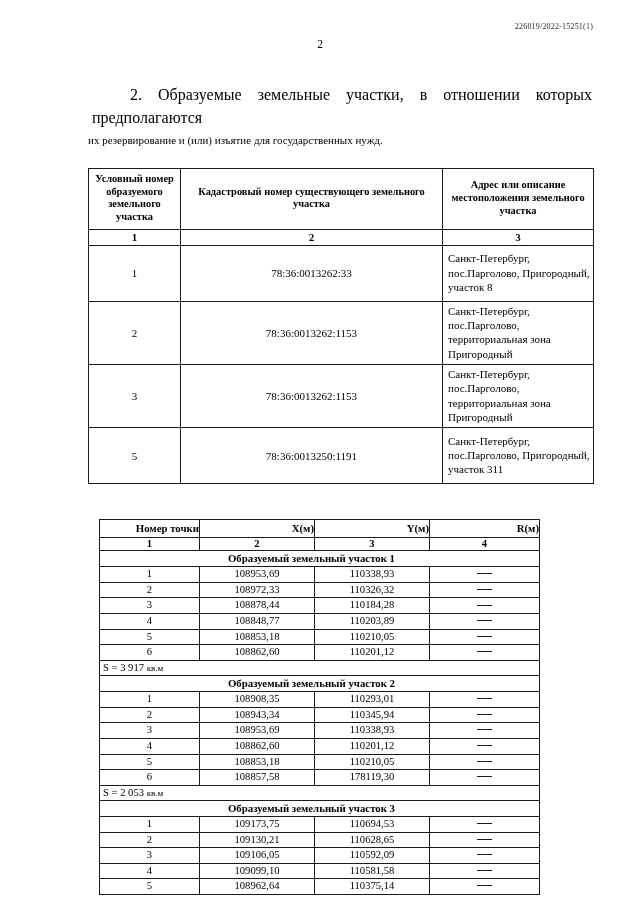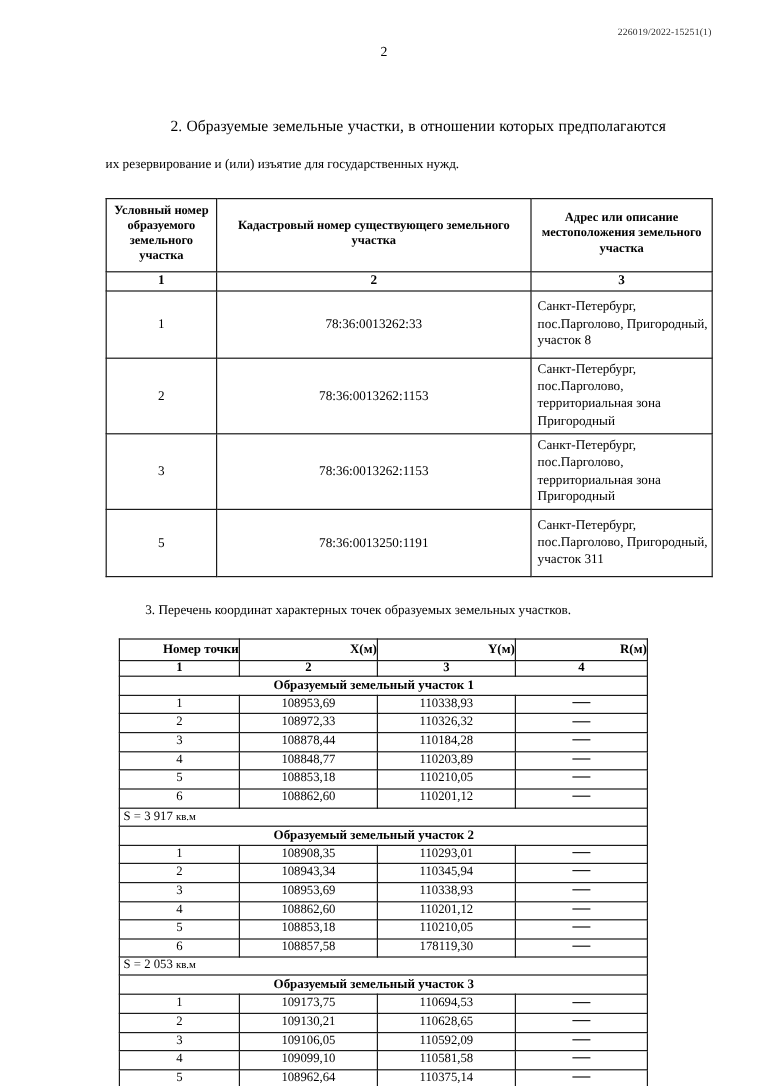--- a/index.html
+++ b/index.html
@@ -46,22 +46,22 @@
 
   
   .content {
     position: absolute;
     top: 80px;
     left: 88px;
     width: 508px;
   }
 
   p.para {
-    margin: 16px;
-    font-size: 13px;
+    margin: 4px;
+    font-size: 16px;
     line-height: 1.42;
     text-align: justify;
     text-indent: 38px;
     word-spacing: 0.5px;
   }
 
   p.para2 {
     margin: 0;
     font-size: 11px;
     line-height: 1.42;
@@ -221,21 +221,20 @@
         <tr style="height:56px;">
           <td class="c-num">5</td>
           <td class="c-cad">78:36:0013250:1191</td>
           <td class="c-addr">Санкт-Петербург, пос.Парголово, Пригородный, участок 311</td>
         </tr>
       </tbody>
     </table>
 
     <div class="spacer-b"></div>
 
-    <p class="para2">3. Перечень координат характерных точек образуемых земельных участков.</p>
 
     <div class="spacer-c"></div>
 
     <table class="t2">
       <colgroup>
         <col style="width:100px">
         <col style="width:115px">
         <col style="width:115px">
         <col style="width:110px">
       </colgroup>

